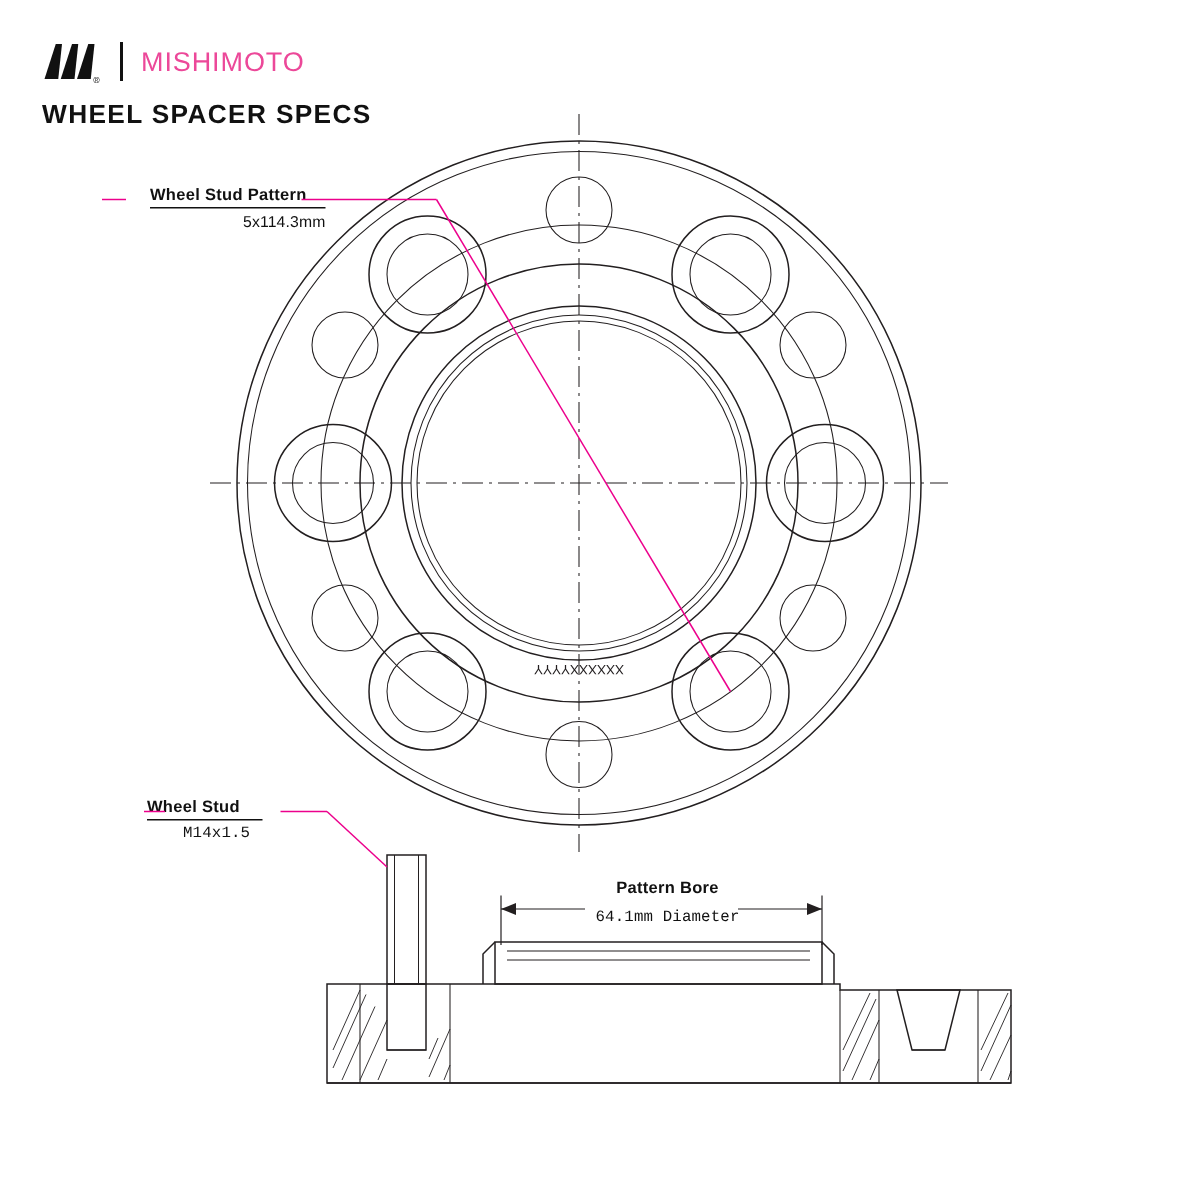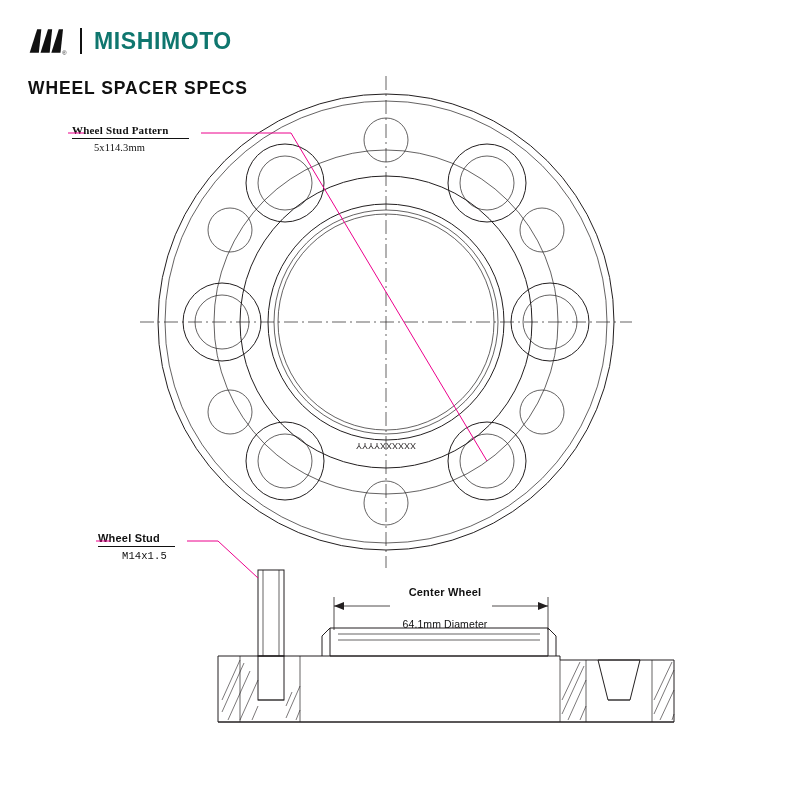--- a/index.html
+++ b/index.html
@@ -36,35 +36,34 @@
     height: 34px;
     display: block;
   }
   .brand-divider {
     width: 2px;
     height: 26px;
     background: #111;
     margin: 0 2px;
   }
   .brand-name {
-    font-size: 23px;
-    font-weight: bold;
+    font-size: 18px;
+    font-weight: normal;
     letter-spacing: 0.6px;
     line-height: 1;
-    color: #0f766e;
+    color: #ec4899;
   }
   .doc-subtitle {
     position: absolute;
     left: 28px;
     top: 66px;
     font-size: 17.5px;
     font-weight: bold;
     letter-spacing: 0.9px;
     color: #111;
-    margin-top: 12px;
   }
 
   
   .callout {
     position: absolute;
   }
   .callout .c-title {
     font-size: 11px;
     font-weight: bold;
     color: #111;
@@ -77,37 +76,37 @@
     letter-spacing: 0.1px;
     white-space: nowrap;
     margin-top: 3px;
   }
   .callout .c-rule {
     height: 1px;
     background: #111;
     margin-top: 2px;
   }
 
-  #callout-stud-pattern { left: 72px; top: 124px; font-family: Liberation Serif, serif; }
+  #callout-stud-pattern { left: 100px; top: 124px; }
   #callout-stud-pattern .c-rule { width: 117px; }
-  #callout-stud-pattern .c-value { margin-left: 22px; }
+  #callout-stud-pattern .c-value { margin-left: 22px; text-align: right; }
 
   #callout-wheel-stud { left: 98px; top: 532px; }
   #callout-wheel-stud .c-rule { width: 77px; }
   #callout-wheel-stud .c-value { margin-left: 24px; font-family: Liberation Mono, monospace; }
 
   
   #callout-center-bore {
     left: 335px;
     top: 586px;
     width: 220px;
     text-align: center;
   }
   #callout-center-bore .c-title { font-size: 11px; }
-  #callout-center-bore .c-value { font-size: 10.5px; margin-top: 20px; }
+  #callout-center-bore .c-value { font-size: 10.5px; margin-top: 8px; font-family: Liberation Mono, monospace; }
 
   
   svg.art {
     position: absolute;
     left: 0;
     top: 0;
     width: 800px;
     height: 800px;
     overflow: visible;
   }
@@ -150,21 +149,21 @@
     <div class="c-value">5x114.3mm</div>
   </div>
 
   <div class="callout" id="callout-wheel-stud">
     <div class="c-title">Wheel Stud</div>
     <div class="c-rule"></div>
     <div class="c-value">M14x1.5</div>
   </div>
 
   <div class="callout" id="callout-center-bore">
-    <div class="c-title">Center Wheel</div>
+    <div class="c-title">Pattern Bore</div>
     <div class="c-value">64.1mm Diameter</div>
   </div>
 
   <svg class="art" viewBox="0 0 800 800">
 
     <g>
 
       <circle class="ln" cx="386" cy="322" r="228"></circle>
       <circle class="ln-thin" cx="386" cy="322" r="221"></circle>
 

